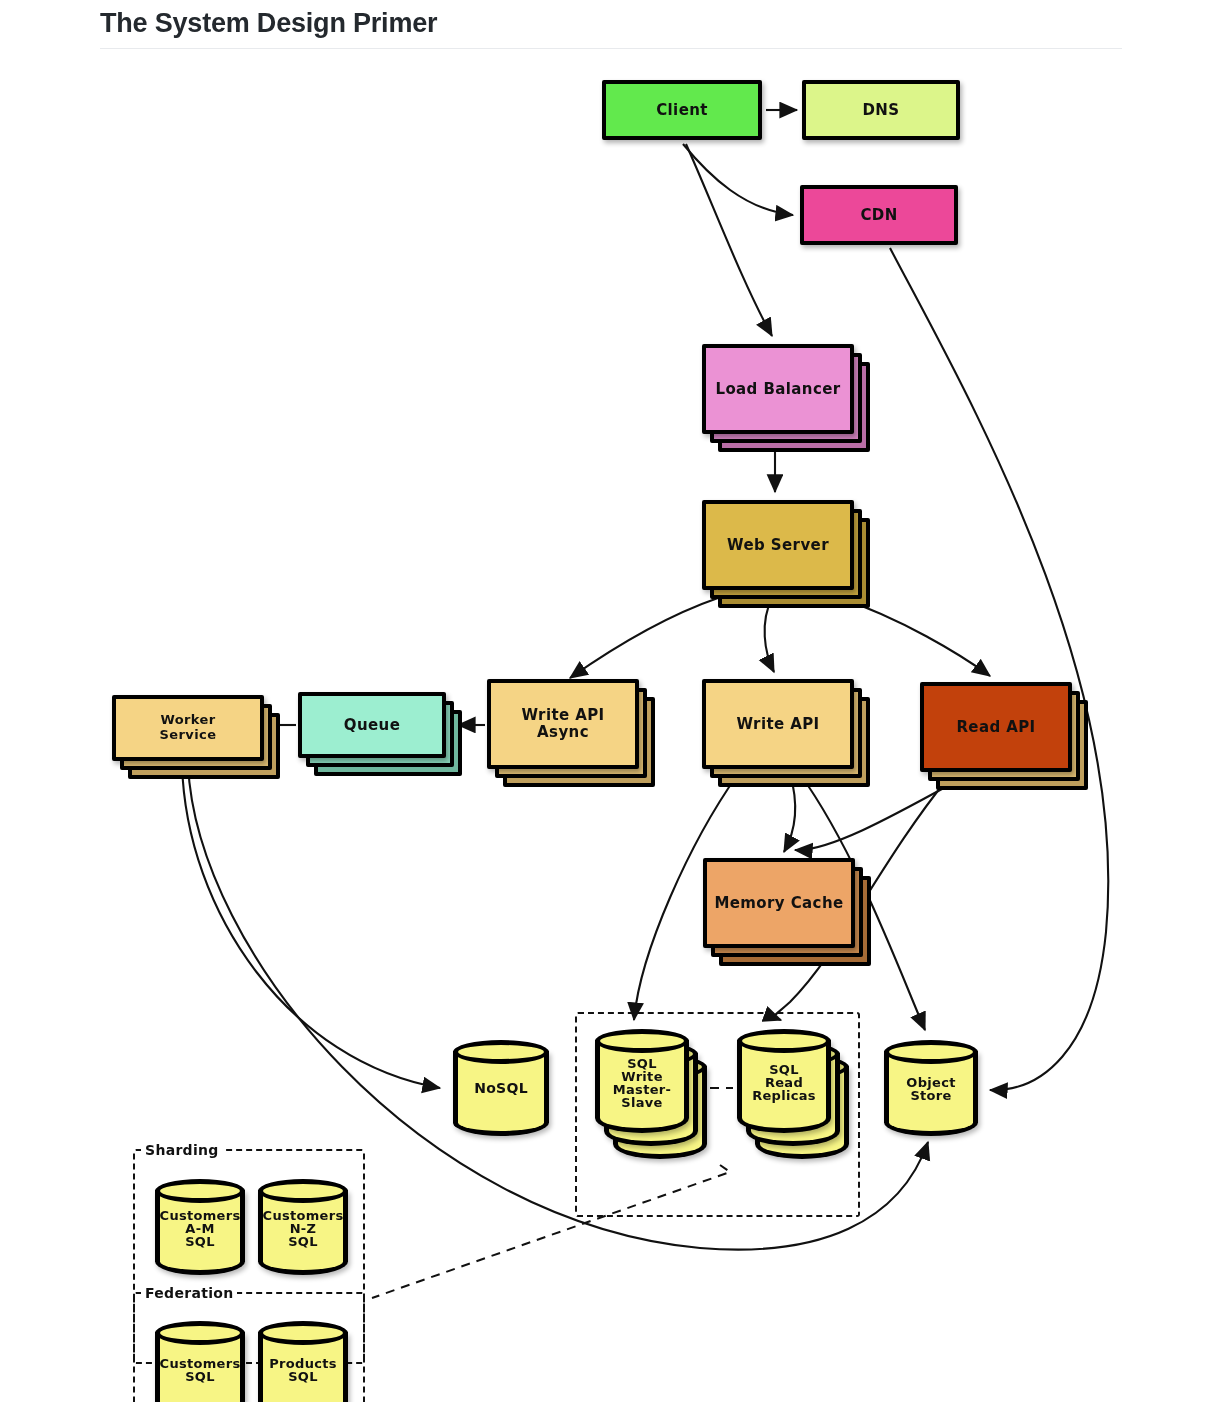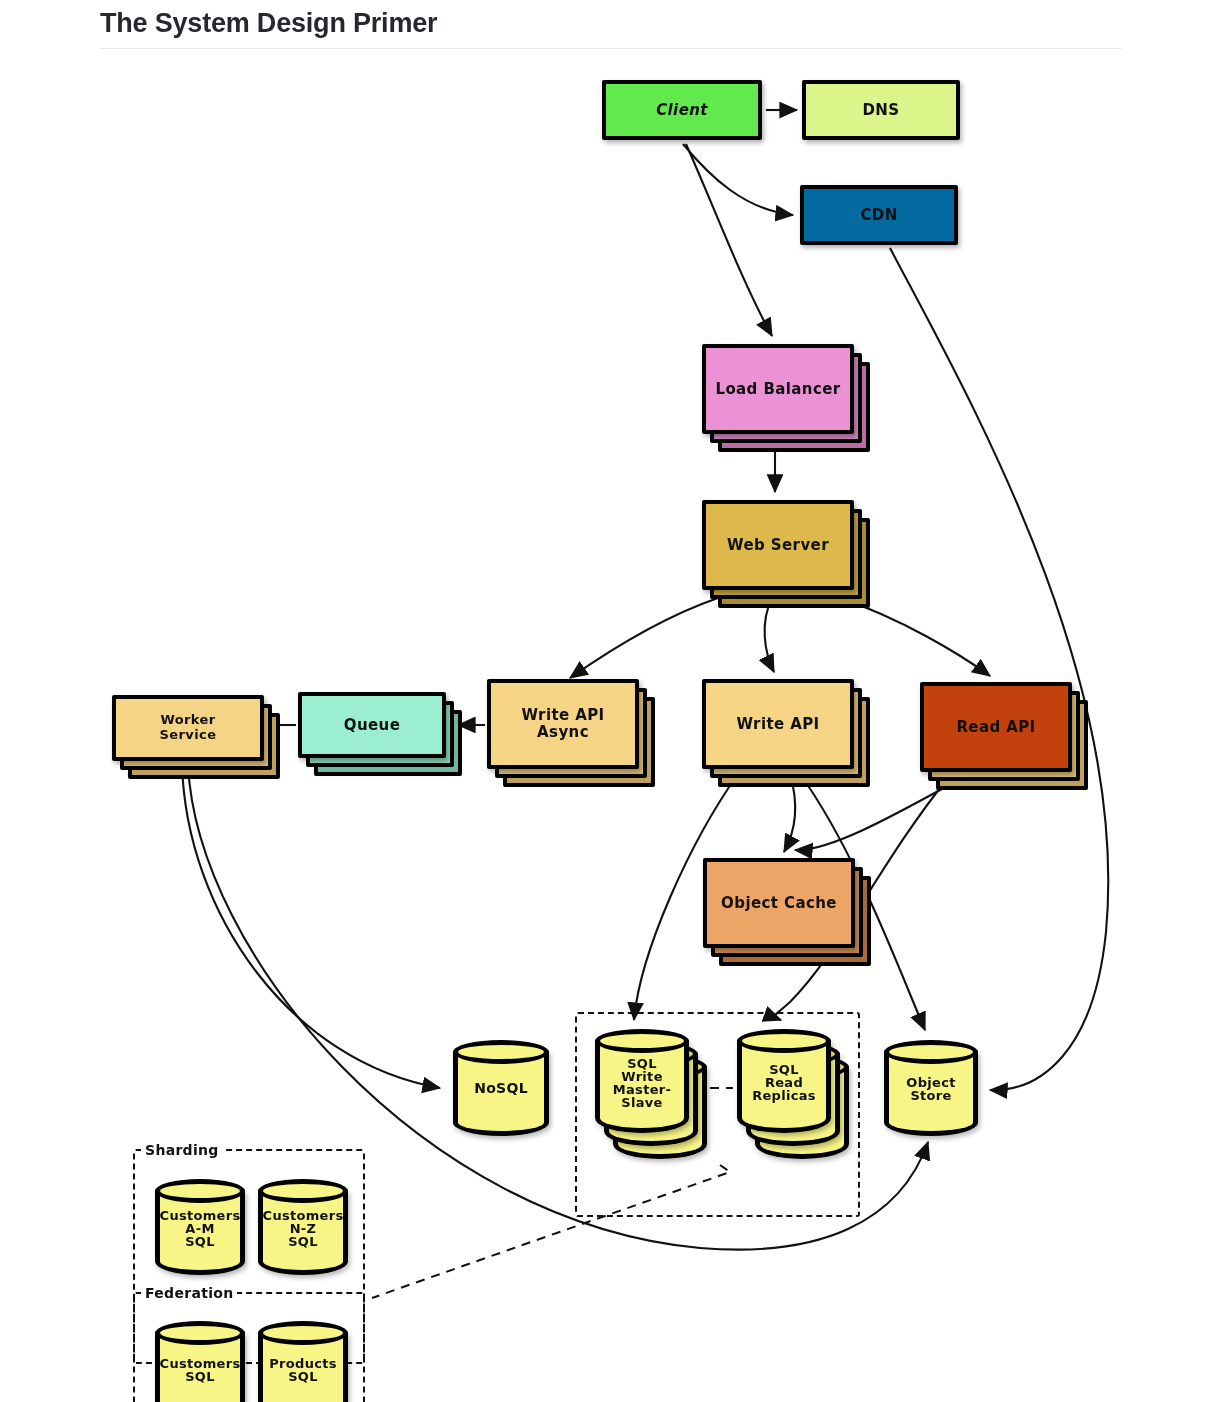--- a/index.html
+++ b/index.html
@@ -222,33 +222,33 @@
 
     <div class="dashgroup" style="left:575px; top:960px; width:285px; height:205px;"></div>
 
     <div class="dashgroup" style="left:133px; top:1097px; width:232px; height:215px;"></div>
     <div class="dashlabel" style="left:141px; top:1090px;">Sharding</div>
 
     <div class="dashgroup" style="left:133px; top:1240px; width:232px; height:175px;"></div>
     <div class="dashlabel" style="left:141px; top:1233px;">Federation</div>
 
     <div class="node" style="left:602px; top:28px; width:160px; height:60px;">
-      <div class="box-face" style="left:0; top:0; width:160px; height:60px; background:#62e94d;font-style:italic;">
+      <div class="box-face" style="left:0; top:0; width:160px; height:60px; background:#62e94d;">
         <span class="node-label">Client</span>
       </div>
     </div>
 
     <div class="node" style="left:802px; top:28px; width:158px; height:60px;">
       <div class="box-face" style="left:0; top:0; width:158px; height:60px; background:#dcf58a;">
         <span class="node-label">DNS</span>
       </div>
     </div>
 
     <div class="node" style="left:800px; top:133px; width:158px; height:60px;">
-      <div class="box-face" style="left:0; top:0; width:158px; height:60px; background:#0369a1;">
+      <div class="box-face" style="left:0; top:0; width:158px; height:60px; background:#ec4899;">
         <span class="node-label">CDN</span>
       </div>
     </div>
 
     <div class="node" style="left:702px; top:448px; width:170px; height:110px;">
       <div class="boxlayer" style="left:16px; top:18px; width:152px; height:90px; background:#a98c32;"></div>
       <div class="boxlayer" style="left:8px; top:9px;  width:152px; height:90px; background:#c3a33e;"></div>
       <div class="box-face" style="left:0; top:0; width:152px; height:90px; background:#dcb94a;">
         <span class="node-label">Web Server</span>
       </div>
@@ -301,21 +301,21 @@
       <div class="boxlayer" style="left:8px; top:9px;  width:152px; height:90px; background:#dbba72;"></div>
       <div class="box-face" style="left:0; top:0; width:152px; height:90px; background:#c2410c;">
         <span class="node-label">Read API</span>
       </div>
     </div>
 
     <div class="node" style="left:703px; top:806px; width:172px; height:112px;">
       <div class="boxlayer" style="left:16px; top:18px; width:152px; height:90px; background:#a66b36;"></div>
       <div class="boxlayer" style="left:8px; top:9px;  width:152px; height:90px; background:#c98a4f;"></div>
       <div class="box-face" style="left:0; top:0; width:152px; height:90px; background:#eda567;">
-        <span class="node-label">Object Cache</span>
+        <span class="node-label">Memory Cache</span>
       </div>
     </div>
 
     <div class="node" style="left:453px; top:988px; width:108px; height:96px;">
       <div class="cyl" style="left:0; top:0; width:96px; height:96px;">
         <div class="body"></div>
         <div class="top"></div>
         <div class="cyl-label">NoSQL</div>
       </div>
     </div>

